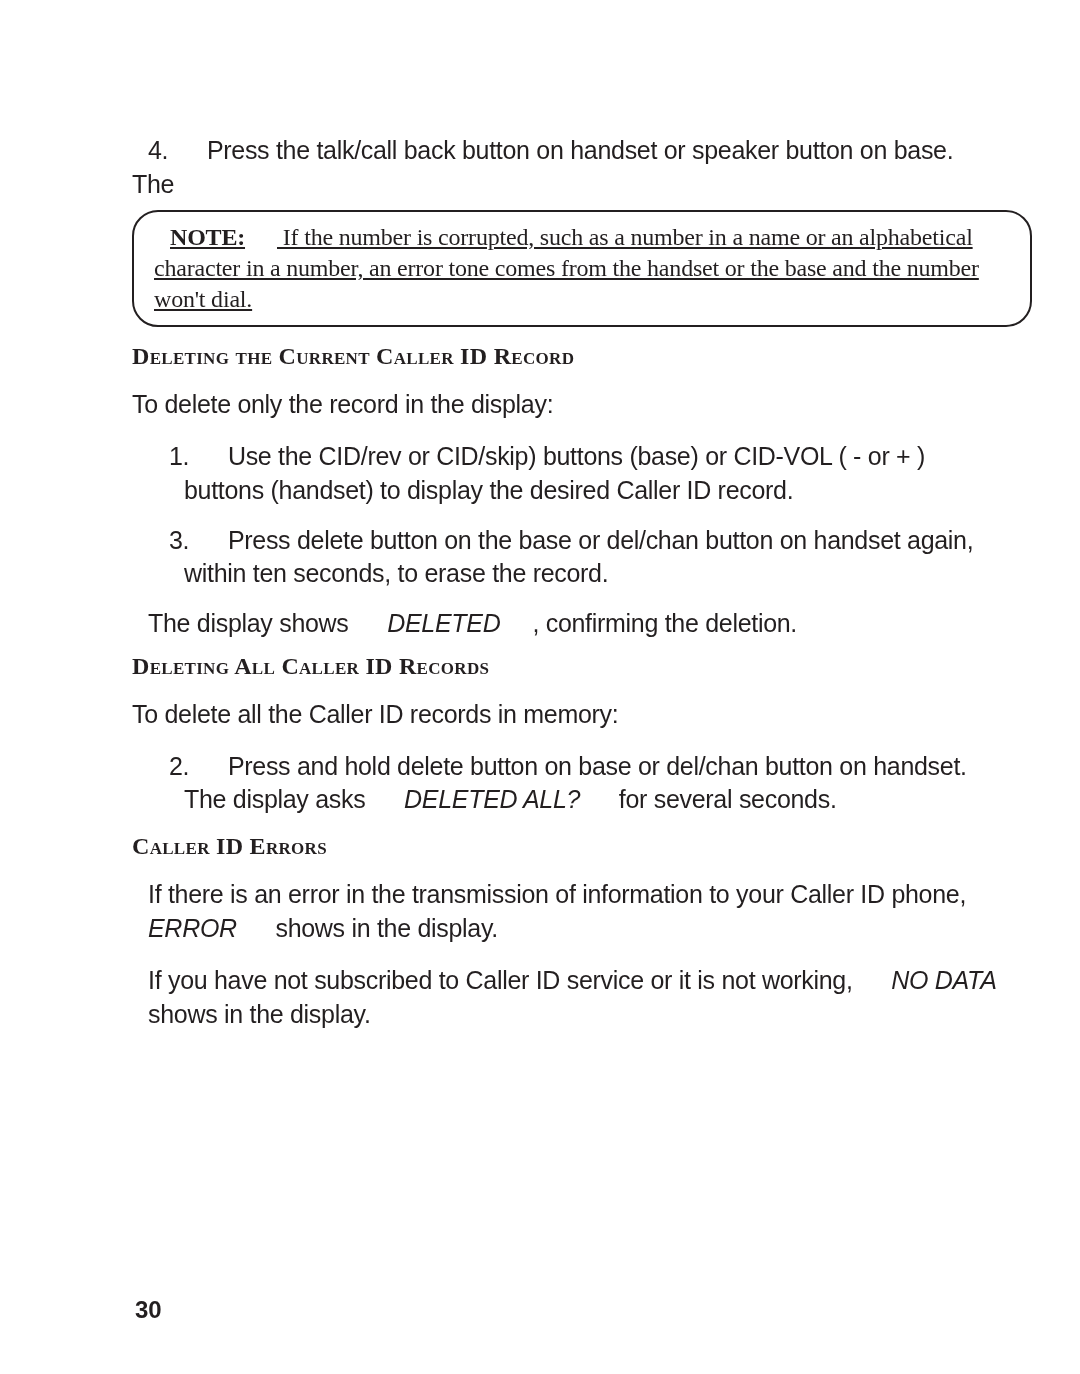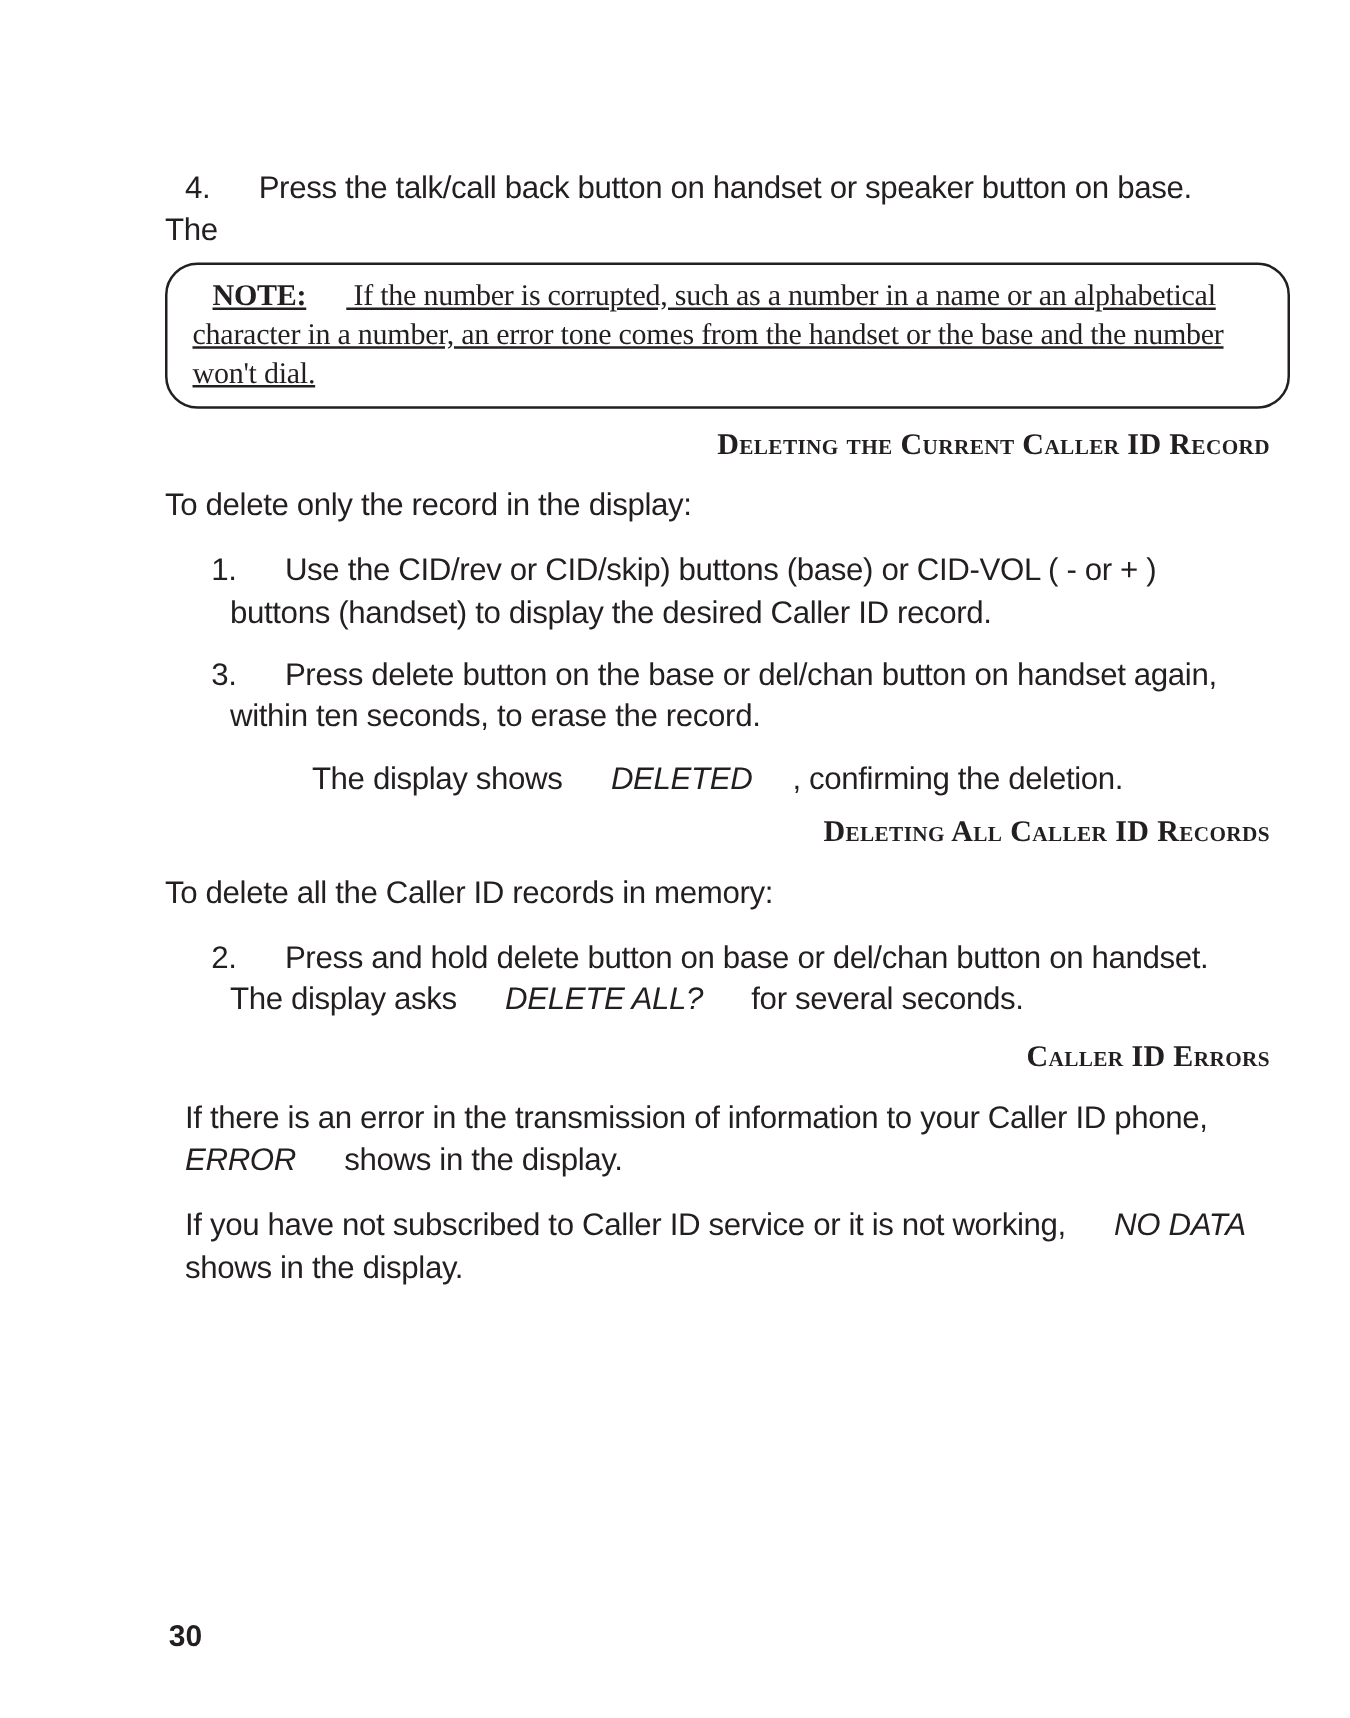--- a/index.html
+++ b/index.html
@@ -44,21 +44,20 @@
       font-weight: bold;
     }
     .heading-sc {
       font-family: Georgia, 'Times New Roman', serif;
       font-weight: bold;
       font-size: 24px;
       line-height: 1.3;
       font-variant: small-caps;
       letter-spacing: 0.3px;
       margin-top: 4px;
-      text-align: right;
     }
     .lead-text {
       font-size: 25px;
       line-height: 1.35;
       margin-bottom: 18px;
       letter-spacing: -0.3px;
     }
     .list-group {
       margin-bottom: 8px;
     }
@@ -71,21 +70,20 @@
       letter-spacing: -0.3px;
     }
     .list-item .num {
       display: inline;
     }
     .followup {
       font-size: 25px;
       line-height: 1.35;
       margin-bottom: 10px;
       letter-spacing: -0.3px;
-      text-align: center;
     }
     .italic-inline {
       font-style: italic;
     }
     .page-number {
       position: absolute;
       bottom: 66px;
       left: 87px;
       font-weight: bold;
       font-size: 24px;
@@ -123,21 +121,21 @@
 <div class="followup">
   <span>The display shows </span><span class="italic-inline">DELETED</span><span>, confirming the deletion.</span>
 </div>
 
 <div class="heading-sc sec2">Deleting All Caller ID Records</div>
 <div class="lead-text">To delete all the Caller ID records in memory:</div>
 
 <div class="list-group">
   <div class="list-item">
     <span class="num">2.</span>
-    <span>Press and hold delete button on base or del/chan button on handset. The display asks </span><span class="italic-inline">DELETE ALL?</span><span> for several seconds.</span>
+    <span>Press and hold delete button on base or del/chan button on handset. The display asks </span><span class="italic-inline">DELETED ALL?</span><span> for several seconds.</span>
   </div>
 </div>
 
 <div class="heading-sc sec2">Caller ID Errors</div>
 <div class="lead-text">
   <span>If there is an error in the transmission of information to your Caller ID phone, </span><span class="italic-inline">ERROR</span><span> shows in the display.</span>
 </div>
 <div class="lead-text">
   <span>If you have not subscribed to Caller ID service or it is not working, </span><span class="italic-inline">NO DATA</span><span> shows in the display.</span>
 </div>

